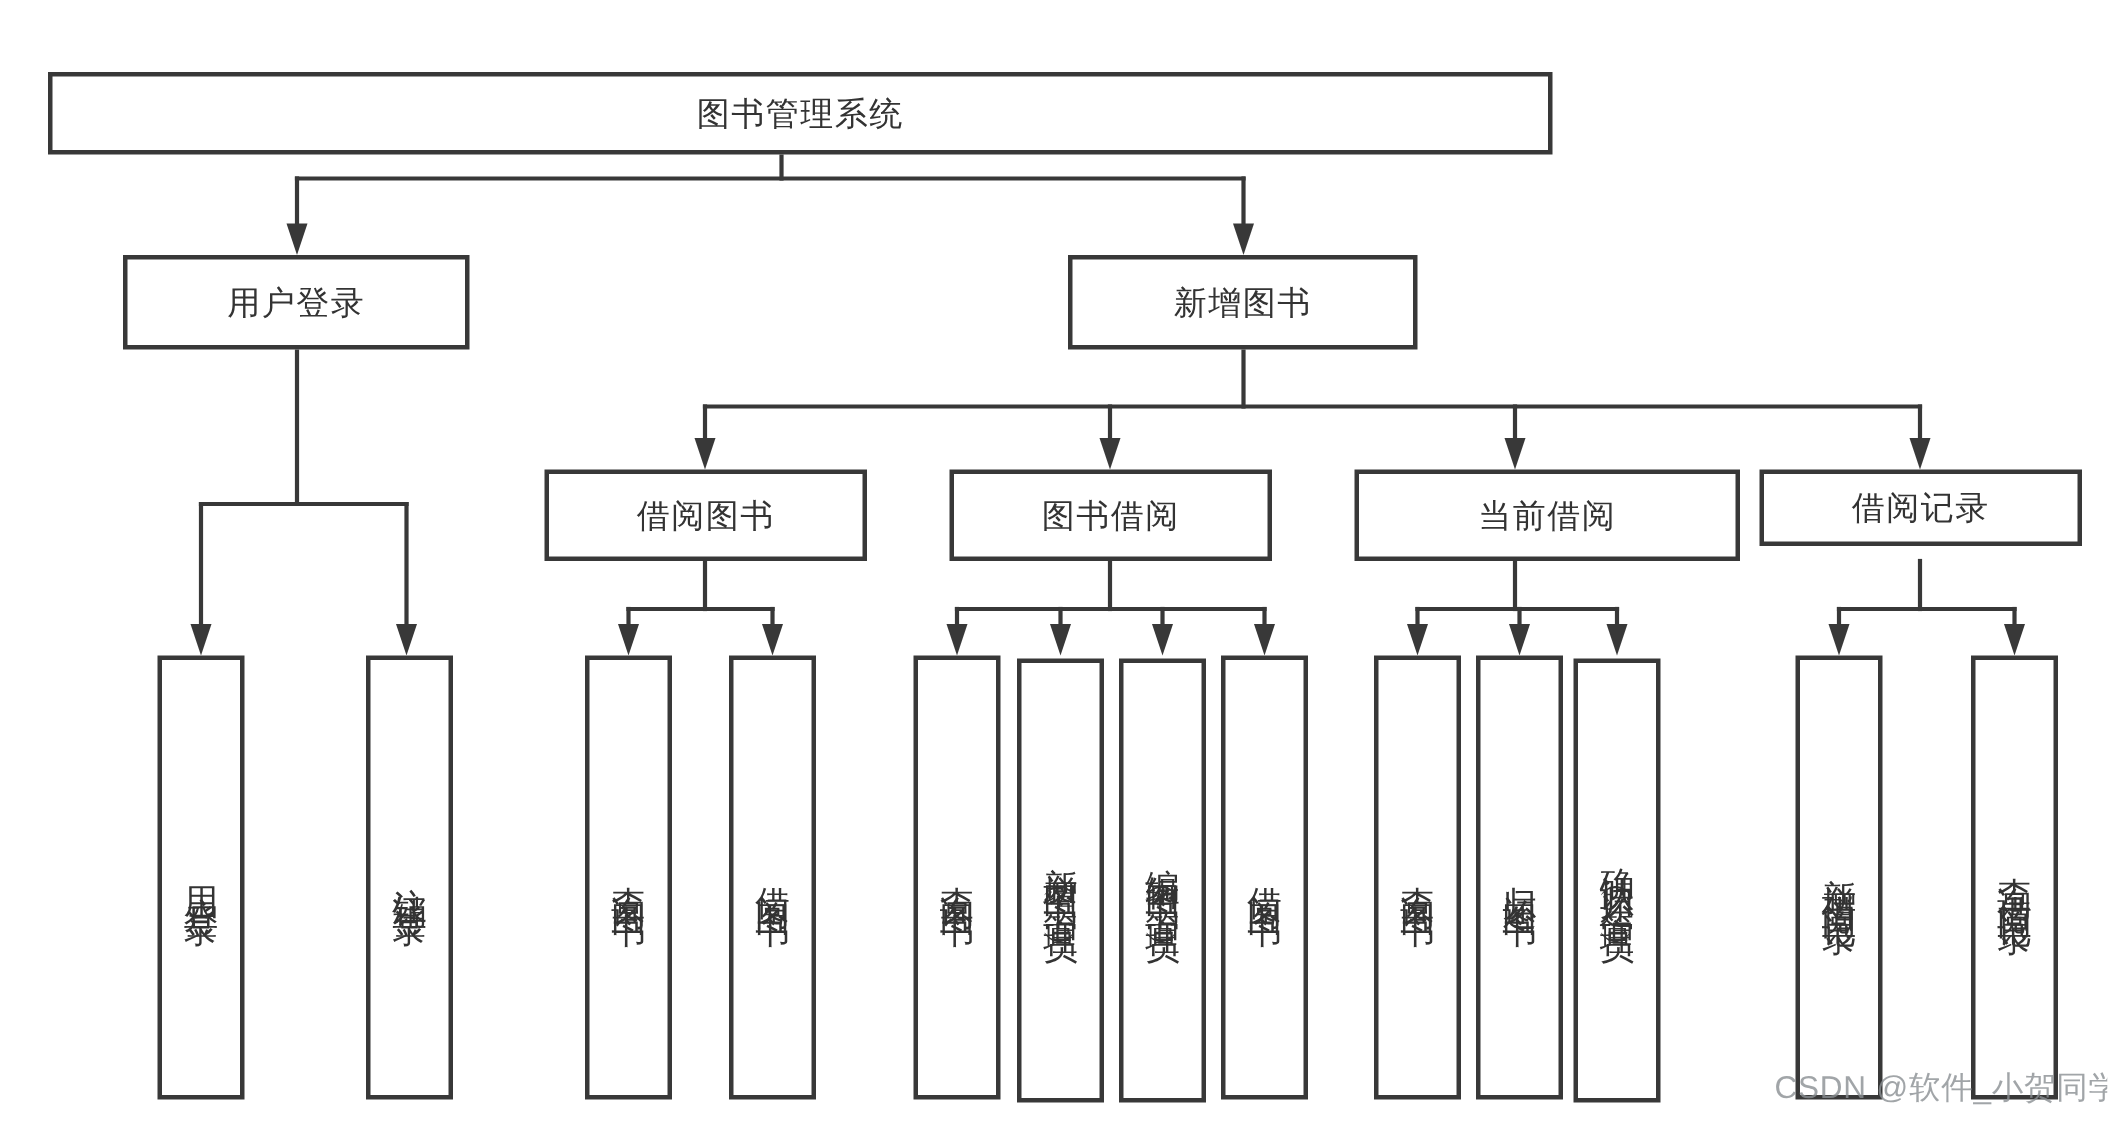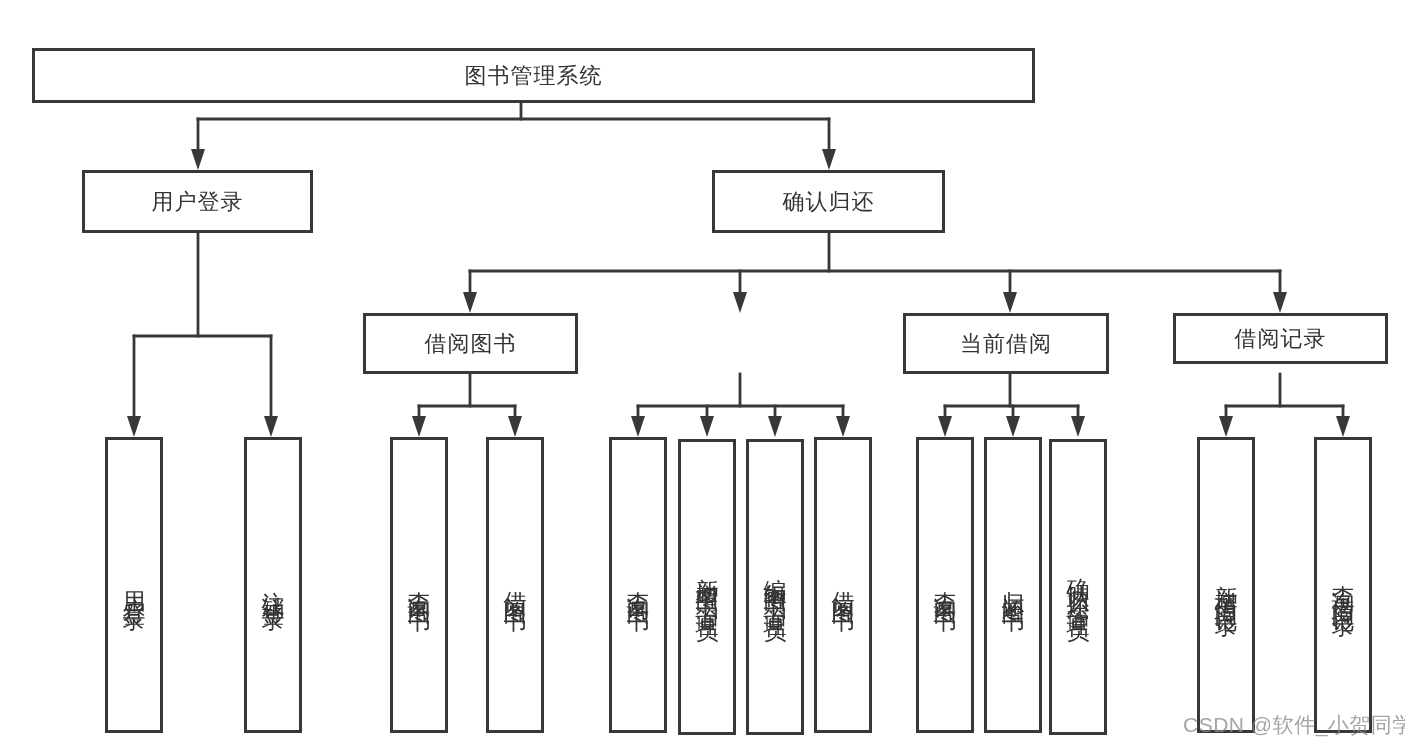--- a/index.html
+++ b/index.html
@@ -104,27 +104,30 @@
     </svg>
 
   <div class="node h" style="left:32px;top:13px;width:1003px;height:55px;margin-top:35px;">
     <span>图书管理系统</span>
   </div>
 
   <div class="node h" style="left:82px;top:170px;width:231px;height:63px;">
     <span>用户登录</span>
   </div>
   <div class="node h" style="left:712px;top:170px;width:233px;height:63px;">
-    <span>确认归还</span>
+    <span>新增图书</span>
   </div>
 
   <div class="node h" style="left:363px;top:313px;width:215px;height:61px;">
     <span>借阅图书</span>
   </div>
-  <div class="node h" style="left:903px;top:313px;width:206px;height:61px;">
+  <div class="node h" style="left:633px;top:313px;width:215px;height:61px;">
+    <span>图书借阅</span>
+  </div>
+  <div class="node h" style="left:903px;top:313px;width:257px;height:61px;">
     <span>当前借阅</span>
   </div>
   <div class="node h" style="left:1173px;top:313px;width:215px;height:51px;">
     <span>借阅记录</span>
   </div>
 
   <div class="node v" style="left:105px;top:437px;width:58px;height:296px;">
     <span>用户登录</span>
   </div>
   <div class="node v" style="left:244px;top:437px;width:58px;height:296px;">

